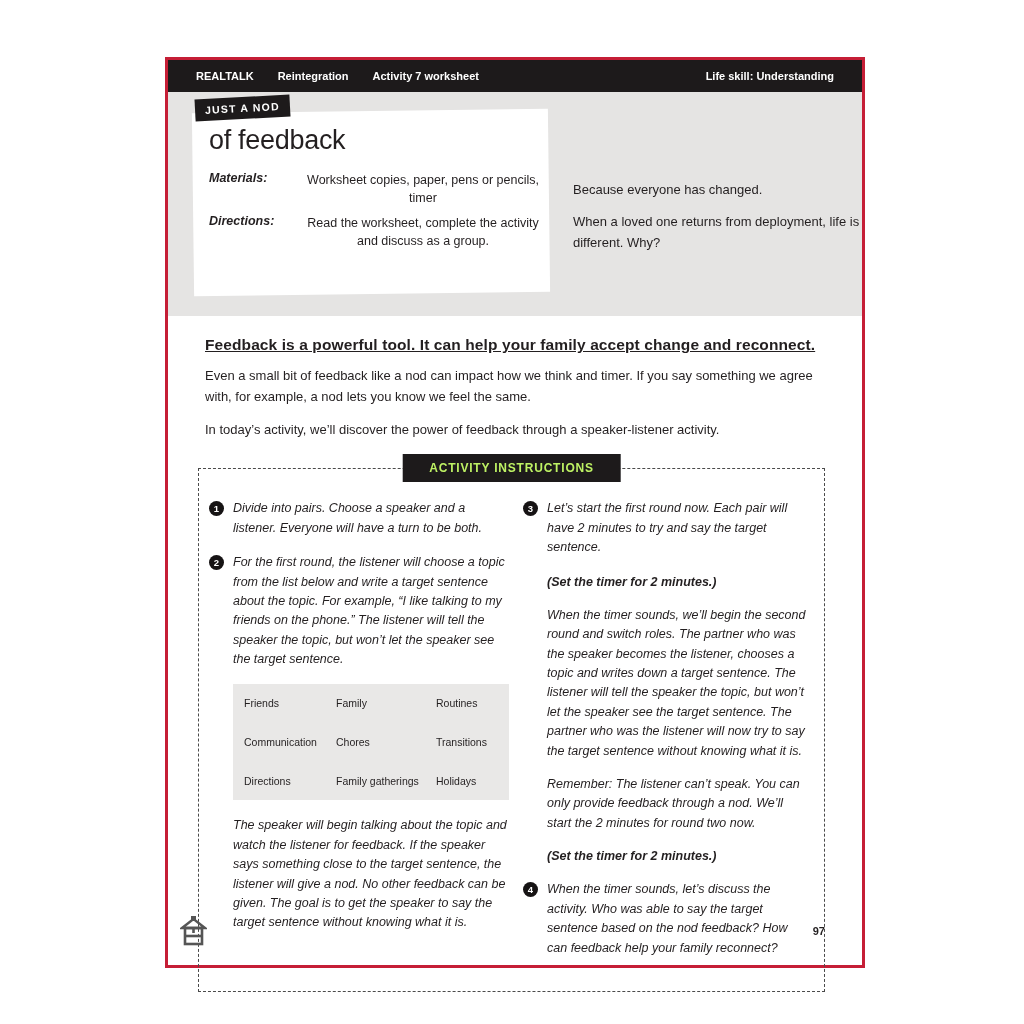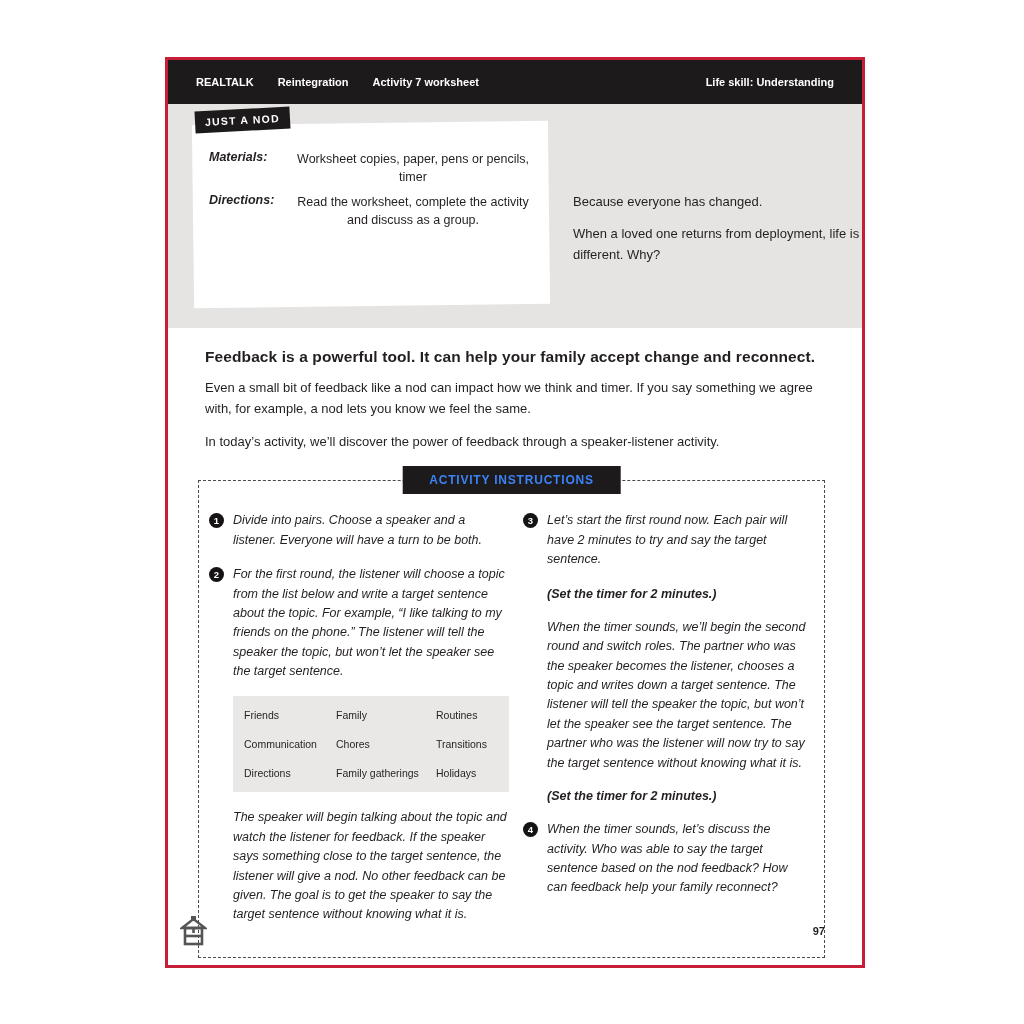--- a/index.html
+++ b/index.html
@@ -6,21 +6,21 @@
   html,body { width:1024px; height:1024px; background:#ffffff; font-family:"Liberation Sans", sans-serif; color:#231f20; }
   .canvas { position:relative; width:1024px; height:1024px; background:#fff; overflow:hidden; }
 
   .page {
     position:absolute; left:165px; top:57px; width:700px; height:911px;
     background:#fff; border:3px solid #c51e36;
   }
 
   
   .topbar {
-    height:44px; background:#1d1a1b; color:#fff;
+    height:32px; background:#1d1a1b; color:#fff;
     display:flex; align-items:center; justify-content:space-between;
     padding:0 28px; font-size:11px; font-weight:bold;
   }
   .topbar-left { display:flex; gap:24px; align-items:center; }
 
   
   .hero { position:relative; height:224px; background:#e5e4e3; }
   .paper {
     position:absolute; left:25px; top:19px; width:356px; height:183px;
   }
@@ -31,37 +31,37 @@
   .paper-inner { position:relative; padding:12px 0 0 16px; }
   .hero-badge {
     position:absolute; top:-14px; left:2px;
     background:#1d1a1b; color:#fff; font-size:10.5px; font-weight:bold;
     letter-spacing:1.2px; padding:5px 10px; transform:rotate(-3deg);
     display:inline-block;
   }
   .hero-title { font-size:46px; font-weight:bold; letter-spacing:-1.5px; line-height:1.05; margin-top:14px; }
   .hero-subtitle { font-size:27px; font-weight:normal; letter-spacing:-0.3px; margin-top:2px; }
   .meta { margin-top:15px; font-size:12.5px; }
-  .meta-row { display:flex; margin-bottom:7px; }
+  .meta-row { display:flex; margin-bottom:7px;gap:10px; }
   .meta-label { width:78px; font-weight:bold; font-style:italic; flex-shrink:0; }
   .meta-value { width:252px; line-height:1.45;text-align:center; }
 
   .hero-question { position:absolute; left:405px; top:88px; width:300px; font-size:13px; line-height:1.6; }
   .hero-question p + p { margin-top:11px; }
 
   
   .intro { padding:20px 37px 0 37px; }
-  .intro-headline { font-size:15.5px; font-weight:bold; letter-spacing:0.1px; }
+  .intro-headline { font-size:15.5px; font-weight:bold; letter-spacing:0.1px;text-decoration:underline; }
   .intro p.body { font-size:13px; line-height:1.6; margin-top:12px; max-width:652px; }
 
   
   .instructions { position:relative; margin:28px 37px 0 30px; }
   .inst-badge {
     position:absolute; top:-14px; left:50%; transform:translateX(-50%);
-    background:#1d1a1b; color:#3b82f6; font-size:12px; font-weight:bold;
+    background:#1d1a1b; color:#bef264; font-size:12px; font-weight:bold;
     letter-spacing:0.8px; padding:7px 27px; white-space:nowrap; z-index:2;
   }
   .inst-box {
     border:1.5px dashed #4a4a4a; min-height:411px;
     padding:30px 14px 18px 10px; display:flex; gap:12px;
   }
   .col-left { width:302px; flex-shrink:0; }
   .col-right { flex:1; }
 
   .step { display:flex; margin-bottom:15px; }
@@ -70,21 +70,21 @@
     font-size:9.5px; font-weight:bold; display:flex; align-items:center; justify-content:center;
     flex-shrink:0; margin-right:9px; margin-top:2px;
   }
   .step-text, .indent { font-size:12.5px; line-height:1.55;font-style:italic; }
   .indent { margin:0 0 14px 24px; }
   .timer-note { font-weight:bold; font-style:italic; }
 
   .topics {
     margin:2px 0 16px 24px; background:#e9e8e7; width:276px;
     padding:13px 0 13px 11px; display:grid;
-    grid-template-columns:92px 100px auto; row-gap:17px;
+    grid-template-columns:92px 100px auto; row-gap:27px;
     font-size:10.5px;
   }
 
   
   .footer {
     position:absolute; left:12px; right:37px; bottom:18px;
     display:flex; justify-content:space-between; align-items:center;
   }
   .pagenum { font-size:11px; font-weight:bold; }
   .house-icon { width:27px; height:32px; }
@@ -101,20 +101,21 @@
         <span>Reintegration</span>
         <span>Activity 7 worksheet</span>
       </div>
       <span>Life skill: Understanding</span>
     </div>
 
     <div class="hero">
       <div class="paper">
         <div class="paper-inner">
           <span class="hero-badge">JUST A NOD</span>
+          <div class="hero-subtitle">of feedback</div>
           <div class="meta">
             <div class="meta-row">
               <span class="meta-label">Materials:</span>
               <span class="meta-value">Worksheet copies, paper, pens or pencils, timer</span>
             </div>
             <div class="meta-row">
               <span class="meta-label">Directions:</span>
               <span class="meta-value">Read the worksheet, complete the activity and discuss as a group.</span>
             </div>
           </div>
@@ -159,20 +160,21 @@
           <p class="indent">The speaker will begin talking about the topic and watch the listener for feedback. If the speaker says something close to the target sentence, the listener will give a nod. No other feedback can be given. The goal is to get the speaker to say the target sentence without knowing what it is.</p>
         </div>
 
         <div class="col-right">
           <div class="step">
             <span class="stepnum">3</span>
             <span class="step-text">Let’s start the first round now. Each pair will have 2 minutes to try and say the target sentence.</span>
           </div>
           <p class="indent timer-note">(Set the timer for 2 minutes.)</p>
           <p class="indent">When the timer sounds, we’ll begin the second round and switch roles. The partner who was the speaker becomes the listener, chooses a topic and writes down a target sentence. The listener will tell the speaker the topic, but won’t let the speaker see the target sentence. The partner who was the listener will now try to say the target sentence without knowing what it is.</p>
+          <p class="indent">Remember: The listener can’t speak. You can only provide feedback through a nod. We’ll start the 2 minutes for round two now.</p>
           <p class="indent timer-note">(Set the timer for 2 minutes.)</p>
           <div class="step">
             <span class="stepnum">4</span>
             <span class="step-text">When the timer sounds, let’s discuss the activity. Who was able to say the target sentence based on the nod feedback? How can feedback help your family reconnect?</span>
           </div>
         </div>
 
       </div>
     </div>
 

